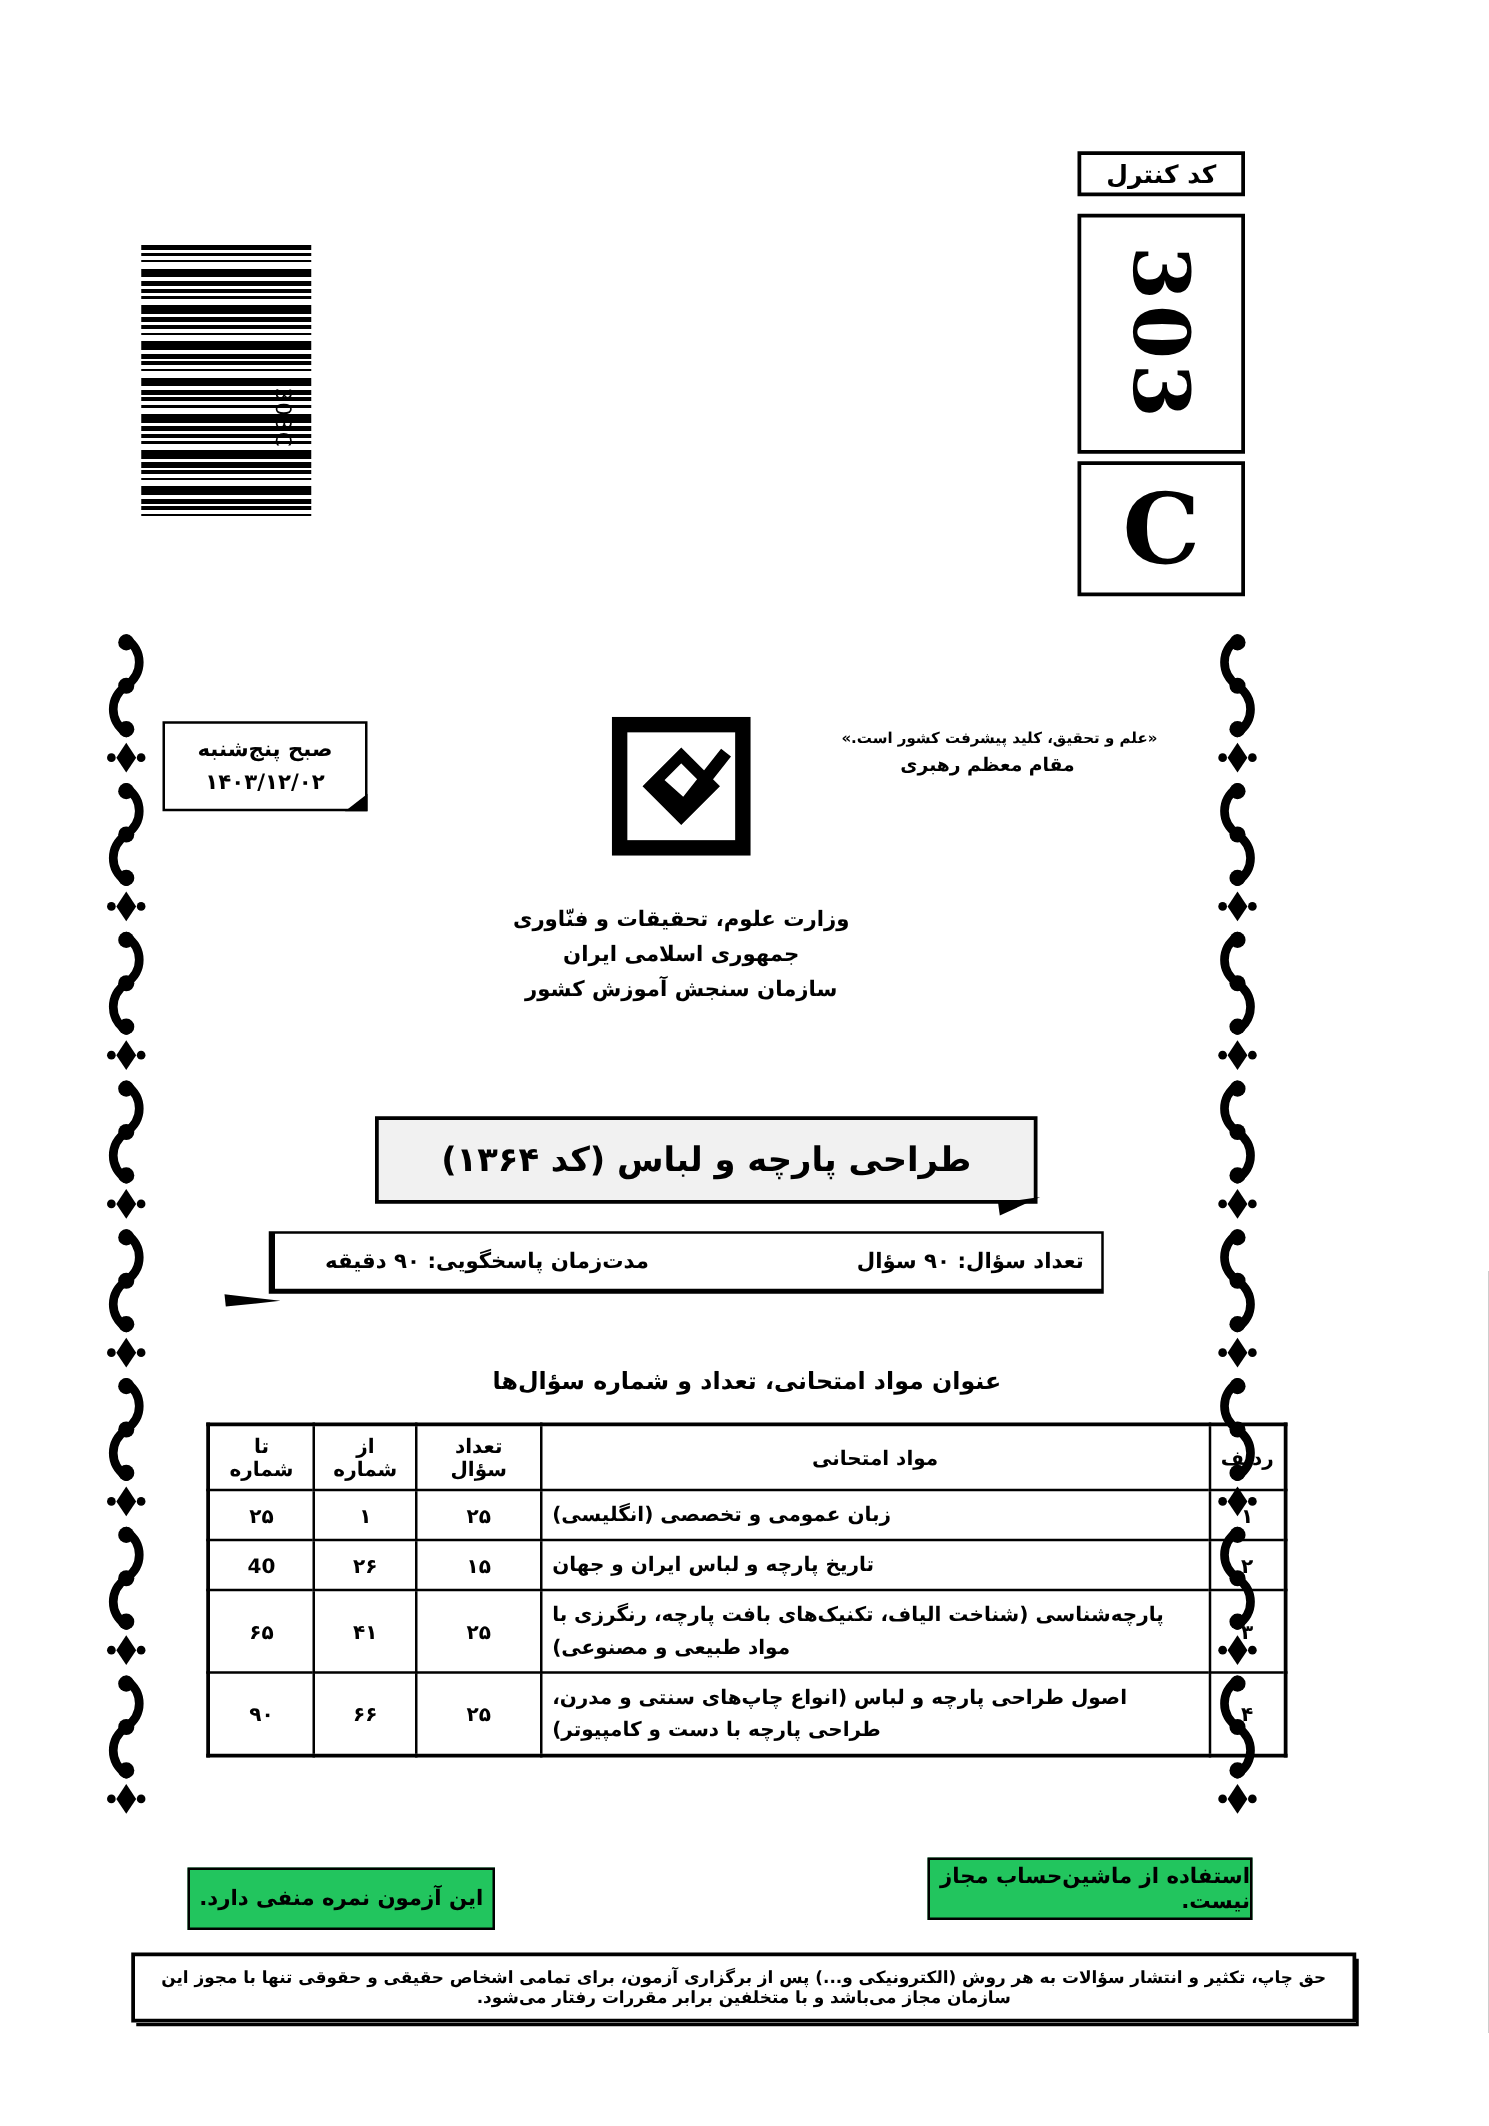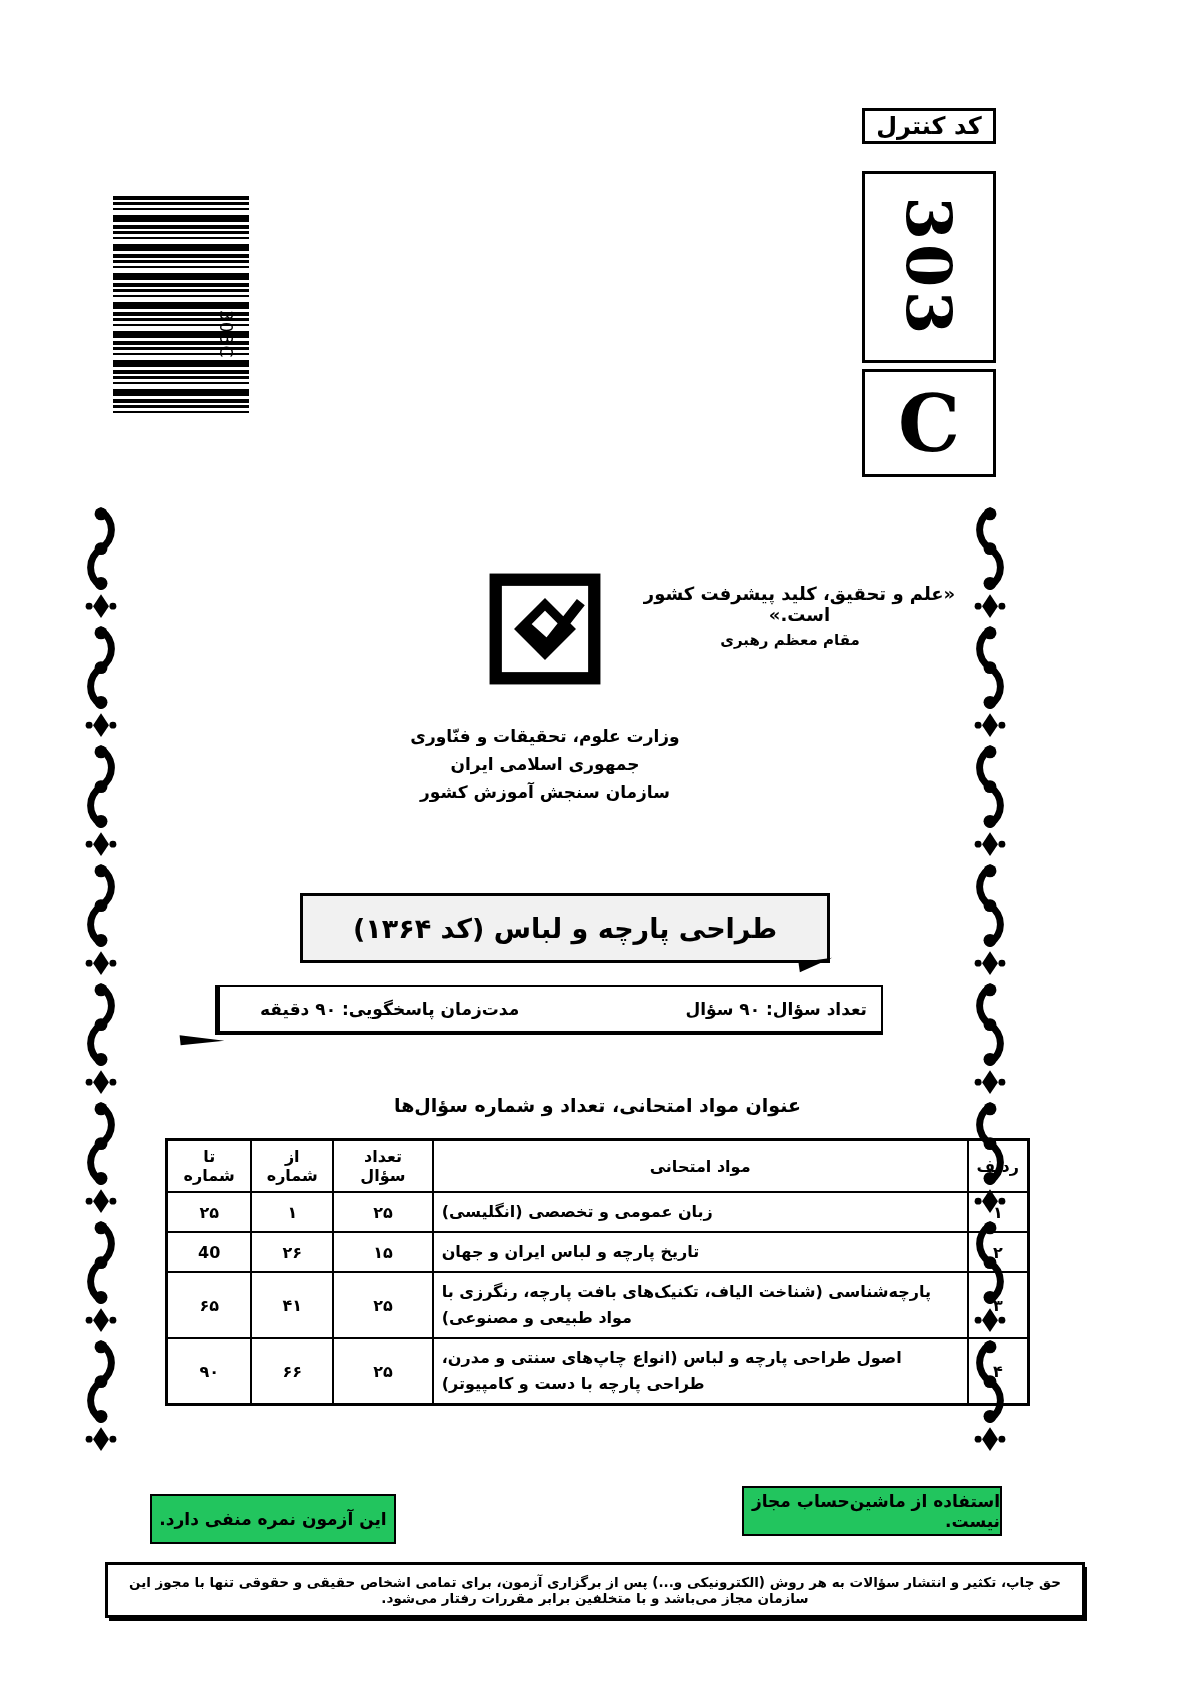--- a/index.html
+++ b/index.html
@@ -5,21 +5,21 @@
   * { margin:0; padding:0; box-sizing:border-box; }
   html,body { background:#888; }
   .page {
     position:relative; width:1191px; height:1701px; margin:0 auto;
     background:#fff; color:#000; overflow:hidden;
     font-family:"DejaVu Sans", sans-serif;
   }
   
   .ctrl-box { position:absolute; left:862px; width:134px; border:3px solid #000;
               display:flex; align-items:center; justify-content:center; background:#fff; }
-  .ctrl-label { top:108px; height:36px; font-weight:bold; font-size:24px; }
+  .ctrl-label { top:121px; height:36px; font-weight:bold; font-size:20px; }
   .ctrl-code  { top:171px; height:192px; }
   .ctrl-code span { transform:rotate(90deg); font-family:"DejaVu Serif", serif;
                     font-weight:bold; font-size:62px; letter-spacing:4px; white-space:nowrap; }
   .ctrl-series { top:369px; height:108px; font-family:"DejaVu Serif", serif;
                  font-weight:bold; font-size:78px; }
   
   .barcode { position:absolute; left:113px; top:196px; width:136px; height:218px;
     background:repeating-linear-gradient(180deg,
       #000 0 4px,#fff 4px 6px,#000 6px 9px,#fff 9px 12px,
       #000 12px 14px,#fff 14px 19px,#000 19px 26px,#fff 26px 29px); }
@@ -35,21 +35,21 @@
   .rail { position:absolute; top:505px; width:34px; height:952px; }
   .rail-left { left:84px; } .rail-right { left:973px; transform:scaleX(-1); }
   
   .date-box { position:absolute; left:130px; top:577px; width:164px; height:72px;
     border:2px solid #000; display:flex; flex-direction:column; align-items:center;
     justify-content:center; gap:6px; font-weight:bold; font-size:17px; }
   .date-box::after { content:""; position:absolute; right:-2px; bottom:-2px;
     border-style:solid; border-width:0 0 14px 18px; border-color:transparent transparent #000 transparent; }
   
   .quote { position:absolute; left:600px; top:583px; width:380px; text-align:center; direction:rtl; }
-  .quote .q1 { font-size:18px; font-weight:bold;margin-left:19px; }
+  .quote .q1 { font-size:12px; font-weight:bold;margin-left:19px; }
   .quote .q2 { font-size:15px; font-weight:bold; margin-top:6px; }
   
   .emblem { position:absolute; left:488px; top:573px; width:114px; height:112px; }
   .org { position:absolute; left:370px; top:722px; width:350px; text-align:center;
          direction:rtl; font-size:17px; font-weight:bold; line-height:28px; }
   
   .subject-box { position:absolute; left:300px; top:893px; width:530px; height:70px;
     background:#f1f1f1; border:3px solid #000; display:flex; align-items:center;
     justify-content:center; font-weight:bold; font-size:27px; direction:rtl; }
   .subject-box::after { content:""; position:absolute; right:-6px; bottom:-10px;
@@ -131,20 +131,24 @@
       <use href="#scrollUnit" y="120"></use>
       <use href="#scrollUnit" y="240"></use>
     <use href="#scrollUnit" y="360"></use>
       <use href="#scrollUnit" y="480"></use>
       <use href="#scrollUnit" y="600"></use>
     <use href="#scrollUnit" y="720"></use>
       <use href="#scrollUnit" y="840"></use>
   </svg>
 
 
+  <div class="date-box">
+    <span>صبح پنج‌شنبه</span>
+    <span>۱۴۰۳/۱۲/۰۲</span>
+  </div>
 
   <div class="quote">
     <div class="q1">«علم و تحقیق، کلید پیشرفت کشور است.»</div>
     <div class="q2">مقام معظم رهبری</div>
   </div>
 
   <svg class="emblem" viewBox="0 0 100 100" xmlns="http://www.w3.org/2000/svg">
     <rect x="6" y="6" width="88" height="88" fill="none" stroke="#000" stroke-width="11"></rect>
     <path d="M28 50 L50 28 L72 50 L50 72 Z" fill="none" stroke="#000" stroke-width="8"></path>
     <path d="M34 48 L52 64 L82 26" fill="none" stroke="#000" stroke-width="9"></path>

